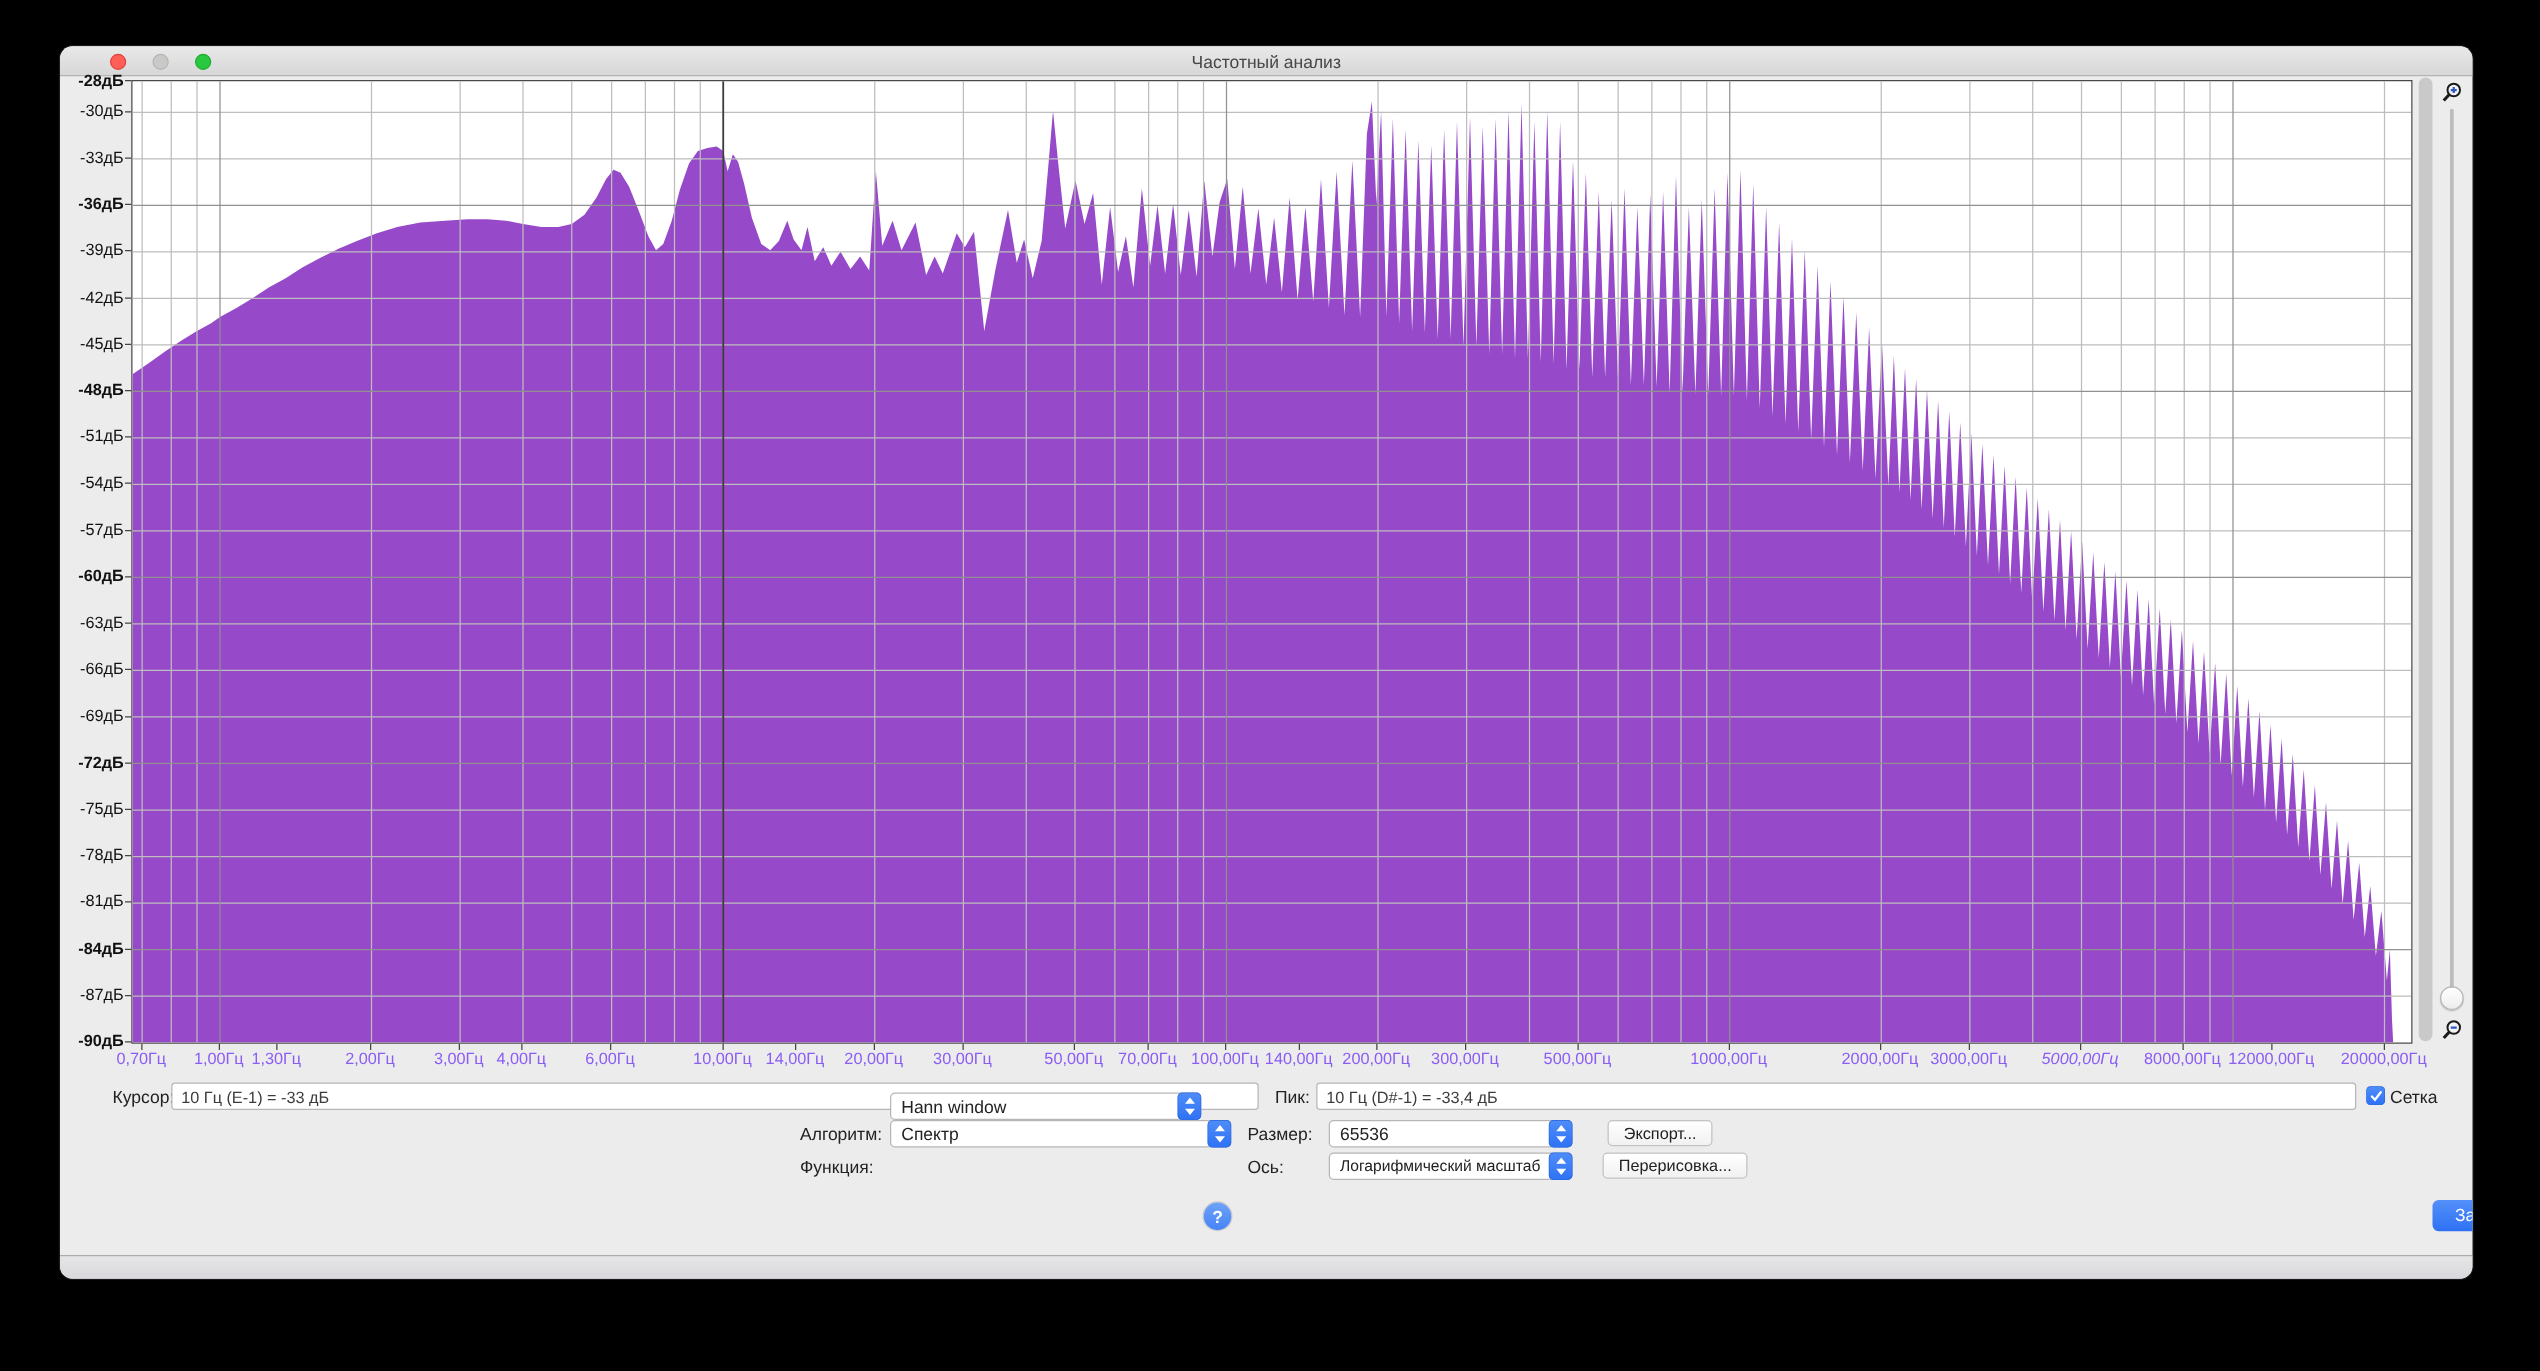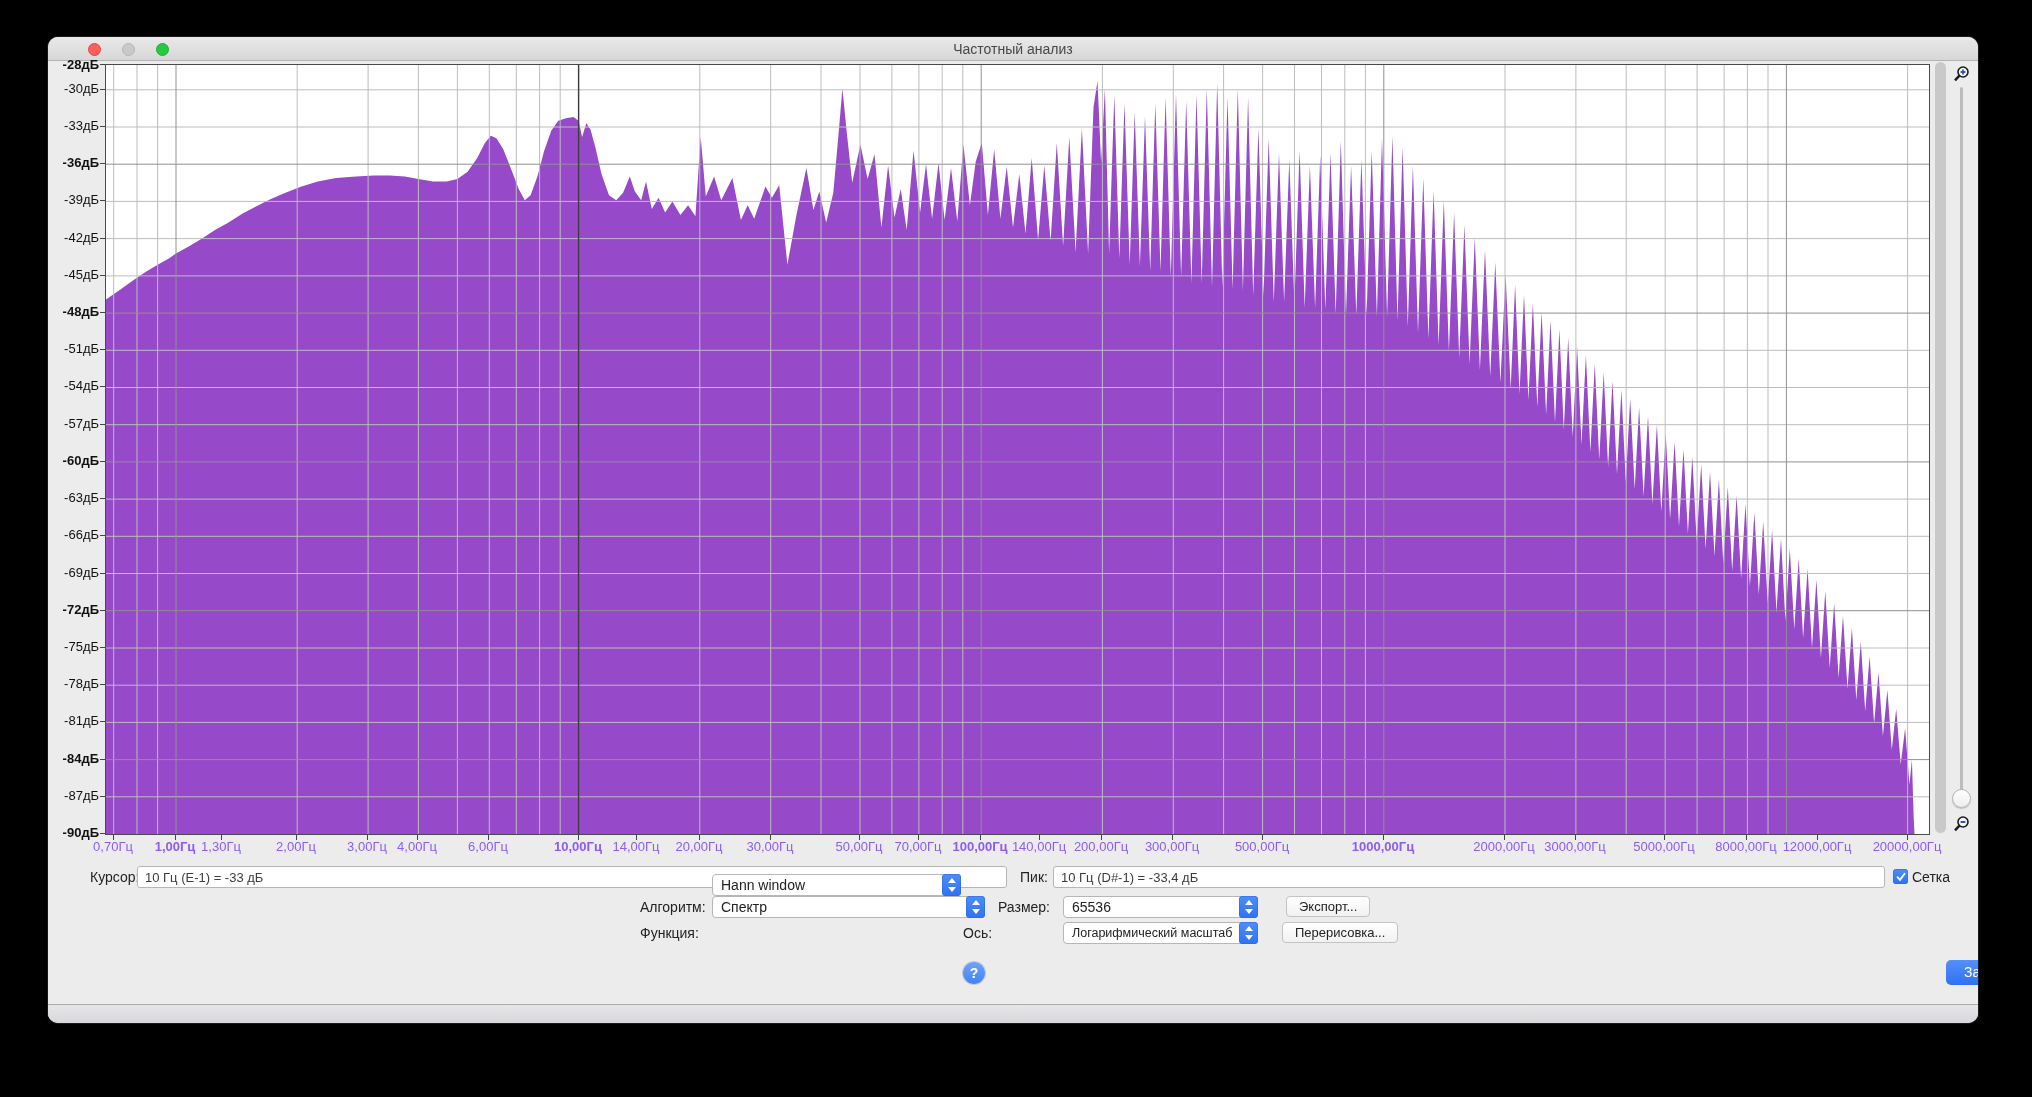--- a/index.html
+++ b/index.html
@@ -15,21 +15,21 @@
   .tl.gray{left:74px;background:#c9c9c7;border:1px solid #b5b5b3;}
   .tl.green{left:108px;background:#28c840;border:1px solid #1eae31;}
 
   .plot{position:absolute;left:57px;top:27px;width:1825px;height:771px;background:#fff;
         border:1px solid #4a4a4a;}
   .plot svg{display:block;}
   .ylab{position:absolute;font-size:13px;color:#111;right:1879px;width:52px;text-align:right;height:16px;line-height:16px;}
   .ylab.b{font-weight:bold;}
   .ytick{position:absolute;width:5px;height:1px;background:#444;left:52px;}
   .xlab{position:absolute;top:802px;font-size:13px;color:#8b5cf6;white-space:nowrap;}
-  .xlab.b{font-weight:bold;}
+  .xlab.b{font-weight:normal;}
   .xtick{position:absolute;top:798px;width:1px;height:5px;background:#444;}
 
   .scrollthumb{position:absolute;left:1887px;top:25px;width:11px;height:771px;background:#c9c9c9;border-radius:6px;}
   .zslider-track{position:absolute;left:1912px;top:50px;width:3px;height:712px;background:#bcbcbc;border-radius:2px;}
   .zslider-thumb{position:absolute;left:1904px;top:752px;width:19px;height:19px;border-radius:50%;
                  background:linear-gradient(#fff,#ededed);border:1px solid #b4b4b4;box-shadow:0 1px 1px rgba(0,0,0,.2);}
   .mag{position:absolute;width:20px;height:20px;}
   .mag svg{display:block;}
 
   .ctl-label{position:absolute;font-size:14px;color:#222;height:22px;line-height:22px;}
@@ -158,21 +158,21 @@
         <div class="xlab" style="left:1124px;transform:translateX(-50%);">300,00Гц</div>
         <div class="xtick" style="left:1124px"></div>
         <div class="xlab" style="left:1214px;transform:translateX(-50%);">500,00Гц</div>
         <div class="xtick" style="left:1214px"></div>
         <div class="xlab b" style="left:1335px;transform:translateX(-50%);">1000,00Гц</div>
         <div class="xtick" style="left:1335px"></div>
         <div class="xlab" style="left:1456px;transform:translateX(-50%);">2000,00Гц</div>
         <div class="xtick" style="left:1456px"></div>
         <div class="xlab" style="left:1527px;transform:translateX(-50%);">3000,00Гц</div>
         <div class="xtick" style="left:1527px"></div>
-        <div class="xlab" style="left:1616px;transform:translateX(-50%);">5000,00Гц</div>
+        <div class="xlab" style="left:1616px;transform:translateX(-50%);font-style:italic;">5000,00Гц</div>
         <div class="xtick" style="left:1616px"></div>
         <div class="xlab" style="left:1698px;transform:translateX(-50%);">8000,00Гц</div>
         <div class="xtick" style="left:1698px"></div>
         <div class="xlab" style="left:1769px;transform:translateX(-50%);">12000,00Гц</div>
         <div class="xtick" style="left:1769px"></div>
         <div class="xlab" style="left:1859px;transform:translateX(-50%);">20000,00Гц</div>
         <div class="xtick" style="left:1859px"></div>
       </div>
 
     <div class="scrollthumb"></div>
@@ -214,21 +214,21 @@
       <span>65536</span>
       <span class="stepper"></span>
     </div>
     <div class="btn" style="left:1238px;top:859px;">Экспорт...</div>
 
     <div class="ctl-label" style="left:592px;top:885px;">Функция:</div>
     <div class="dd" style="left:664px;top:837px;width:249px;">
       <span>Hann window</span>
       <span class="stepper"></span>
     </div>
-    <div class="ctl-label" style="left:915px;top:885px;">Ось:</div>
+    <div class="ctl-label" style="left:950px;top:885px;">Ось:</div>
     <div class="dd" style="left:1015px;top:885px;width:195px;font-size:12.5px;">
       <span>Логарифмический масштаб</span>
       <span class="stepper"></span>
     </div>
     <div class="btn" style="left:1234px;top:885px;">Перерисовка...</div>
 
     <div class="helpbtn" style="left:915px;top:925px;">?</div>
     <div class="primarybtn" style="left:1898px;top:923px;">Закрыть</div>
 
     <div class="footer"></div>

